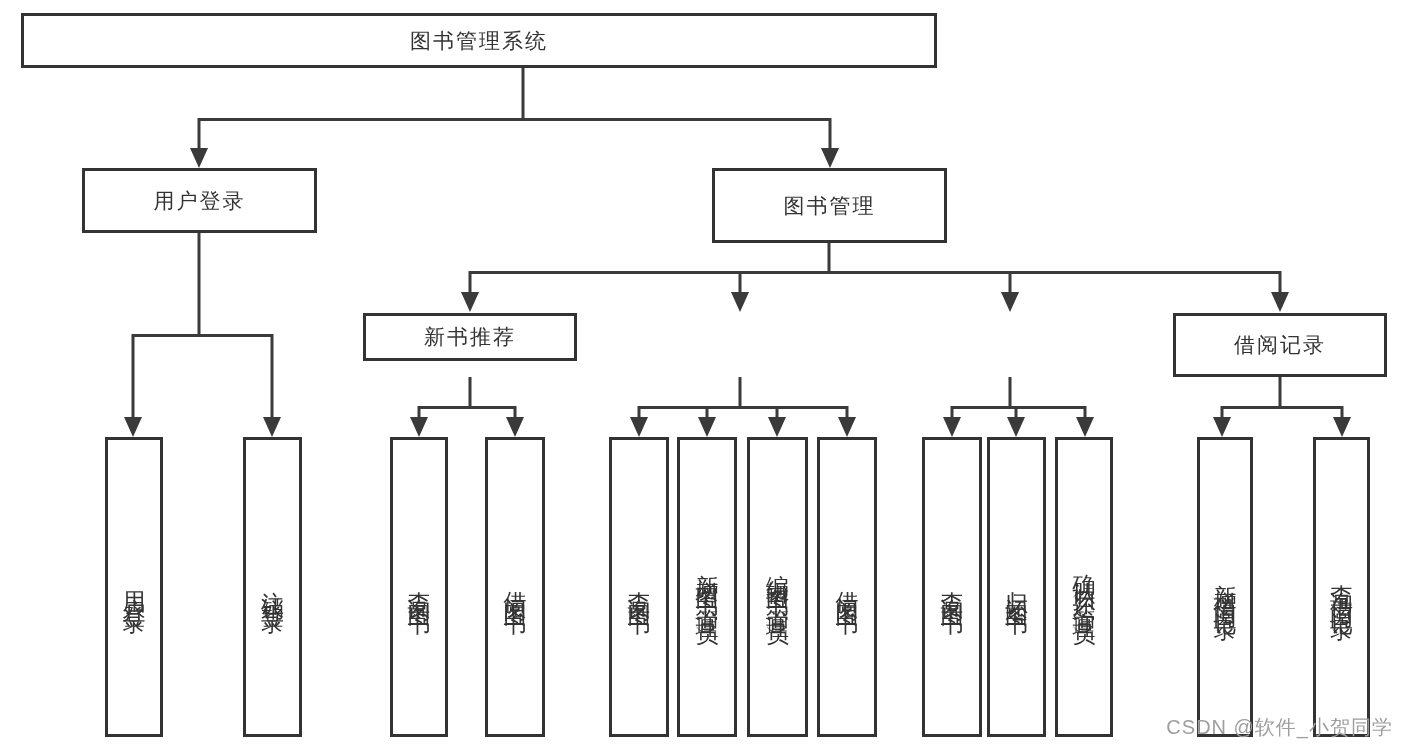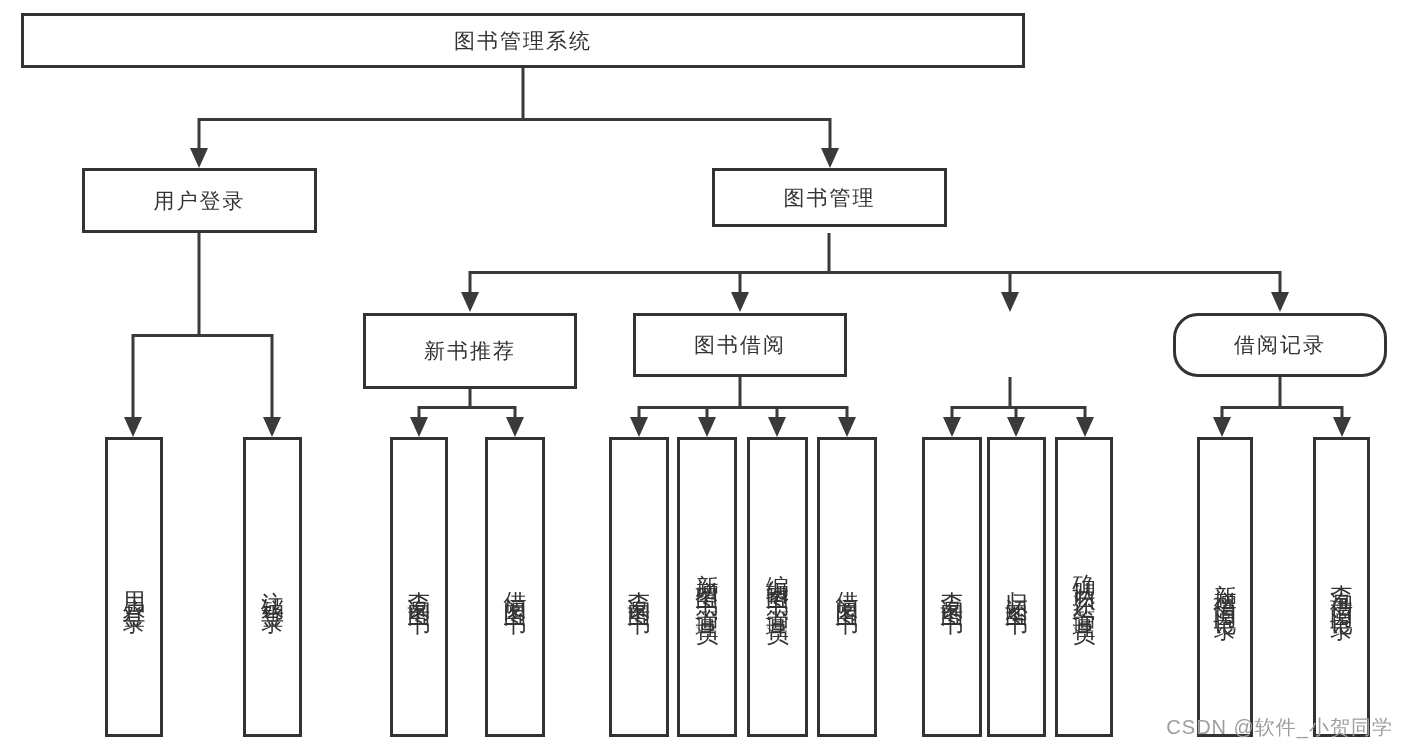--- a/index.html
+++ b/index.html
@@ -33,29 +33,29 @@
     white-space: nowrap;
   }
   .vbox {
     writing-mode: vertical-rl;
     text-orientation: mixed;
     font-size: 23px;
     letter-spacing: 7px;
     line-height: 1;
   }
   
-  #root { left: 21px;  top: 13px;  width: 1004px; height: 55px; }
+  #root { left: 21px;  top: 13px;  width: 916px; height: 55px; }
   
   #l2a  { left: 82px;  top: 168px; width: 235px;  height: 65px; }
-  #l2b  { left: 712px; top: 168px; width: 235px;  height: 59px; }
-  
-  #l3a  { left: 363px;  top: 313px; width: 214px; height: 76px; }
+  #l2b  { left: 712px; top: 168px; width: 235px;  height: 75px; }
+  
+  #l3a  { left: 363px;  top: 313px; width: 214px; height: 48px; }
   #l3b  { left: 633px;  top: 313px; width: 214px; height: 64px; }
   #l3c  { left: 903px;  top: 313px; width: 214px; height: 64px; }
-  #l3d  { left: 1173px; top: 313px; width: 214px; height: 64px; border-radius: 25px; }
+  #l3d  { left: 1173px; top: 313px; width: 214px; height: 64px; }
   
   .leaf { top: 437px; height: 300px; }
   #f01 { left: 105px;  width: 58px; }
   #f02 { left: 243px;  width: 59px; }
   #f03 { left: 390px;  width: 58px; }
   #f04 { left: 485px;  width: 60px; }
   #f05 { left: 609px;  width: 60px; }
   #f06 { left: 677px;  width: 60px; }
   #f07 { left: 747px;  width: 61px; }
   #f08 { left: 817px;  width: 60px; }
@@ -143,23 +143,20 @@
   <div class="box hbox" id="l2a">
     <span>用户登录</span>
   </div>
   <div class="box hbox" id="l2b">
     <span>图书管理</span>
   </div>
 
   <div class="box hbox" id="l3a">
     <span>新书推荐</span>
   </div>
-  <div class="box hbox" id="l3b">
-    <span>图书借阅</span>
-  </div>
   <div class="box hbox" id="l3d">
     <span>借阅记录</span>
   </div>
 
   <div class="box vbox leaf" id="f01">
     <span>用户登录</span>
   </div>
   <div class="box vbox leaf" id="f02">
     <span>注销登录</span>
   </div>

